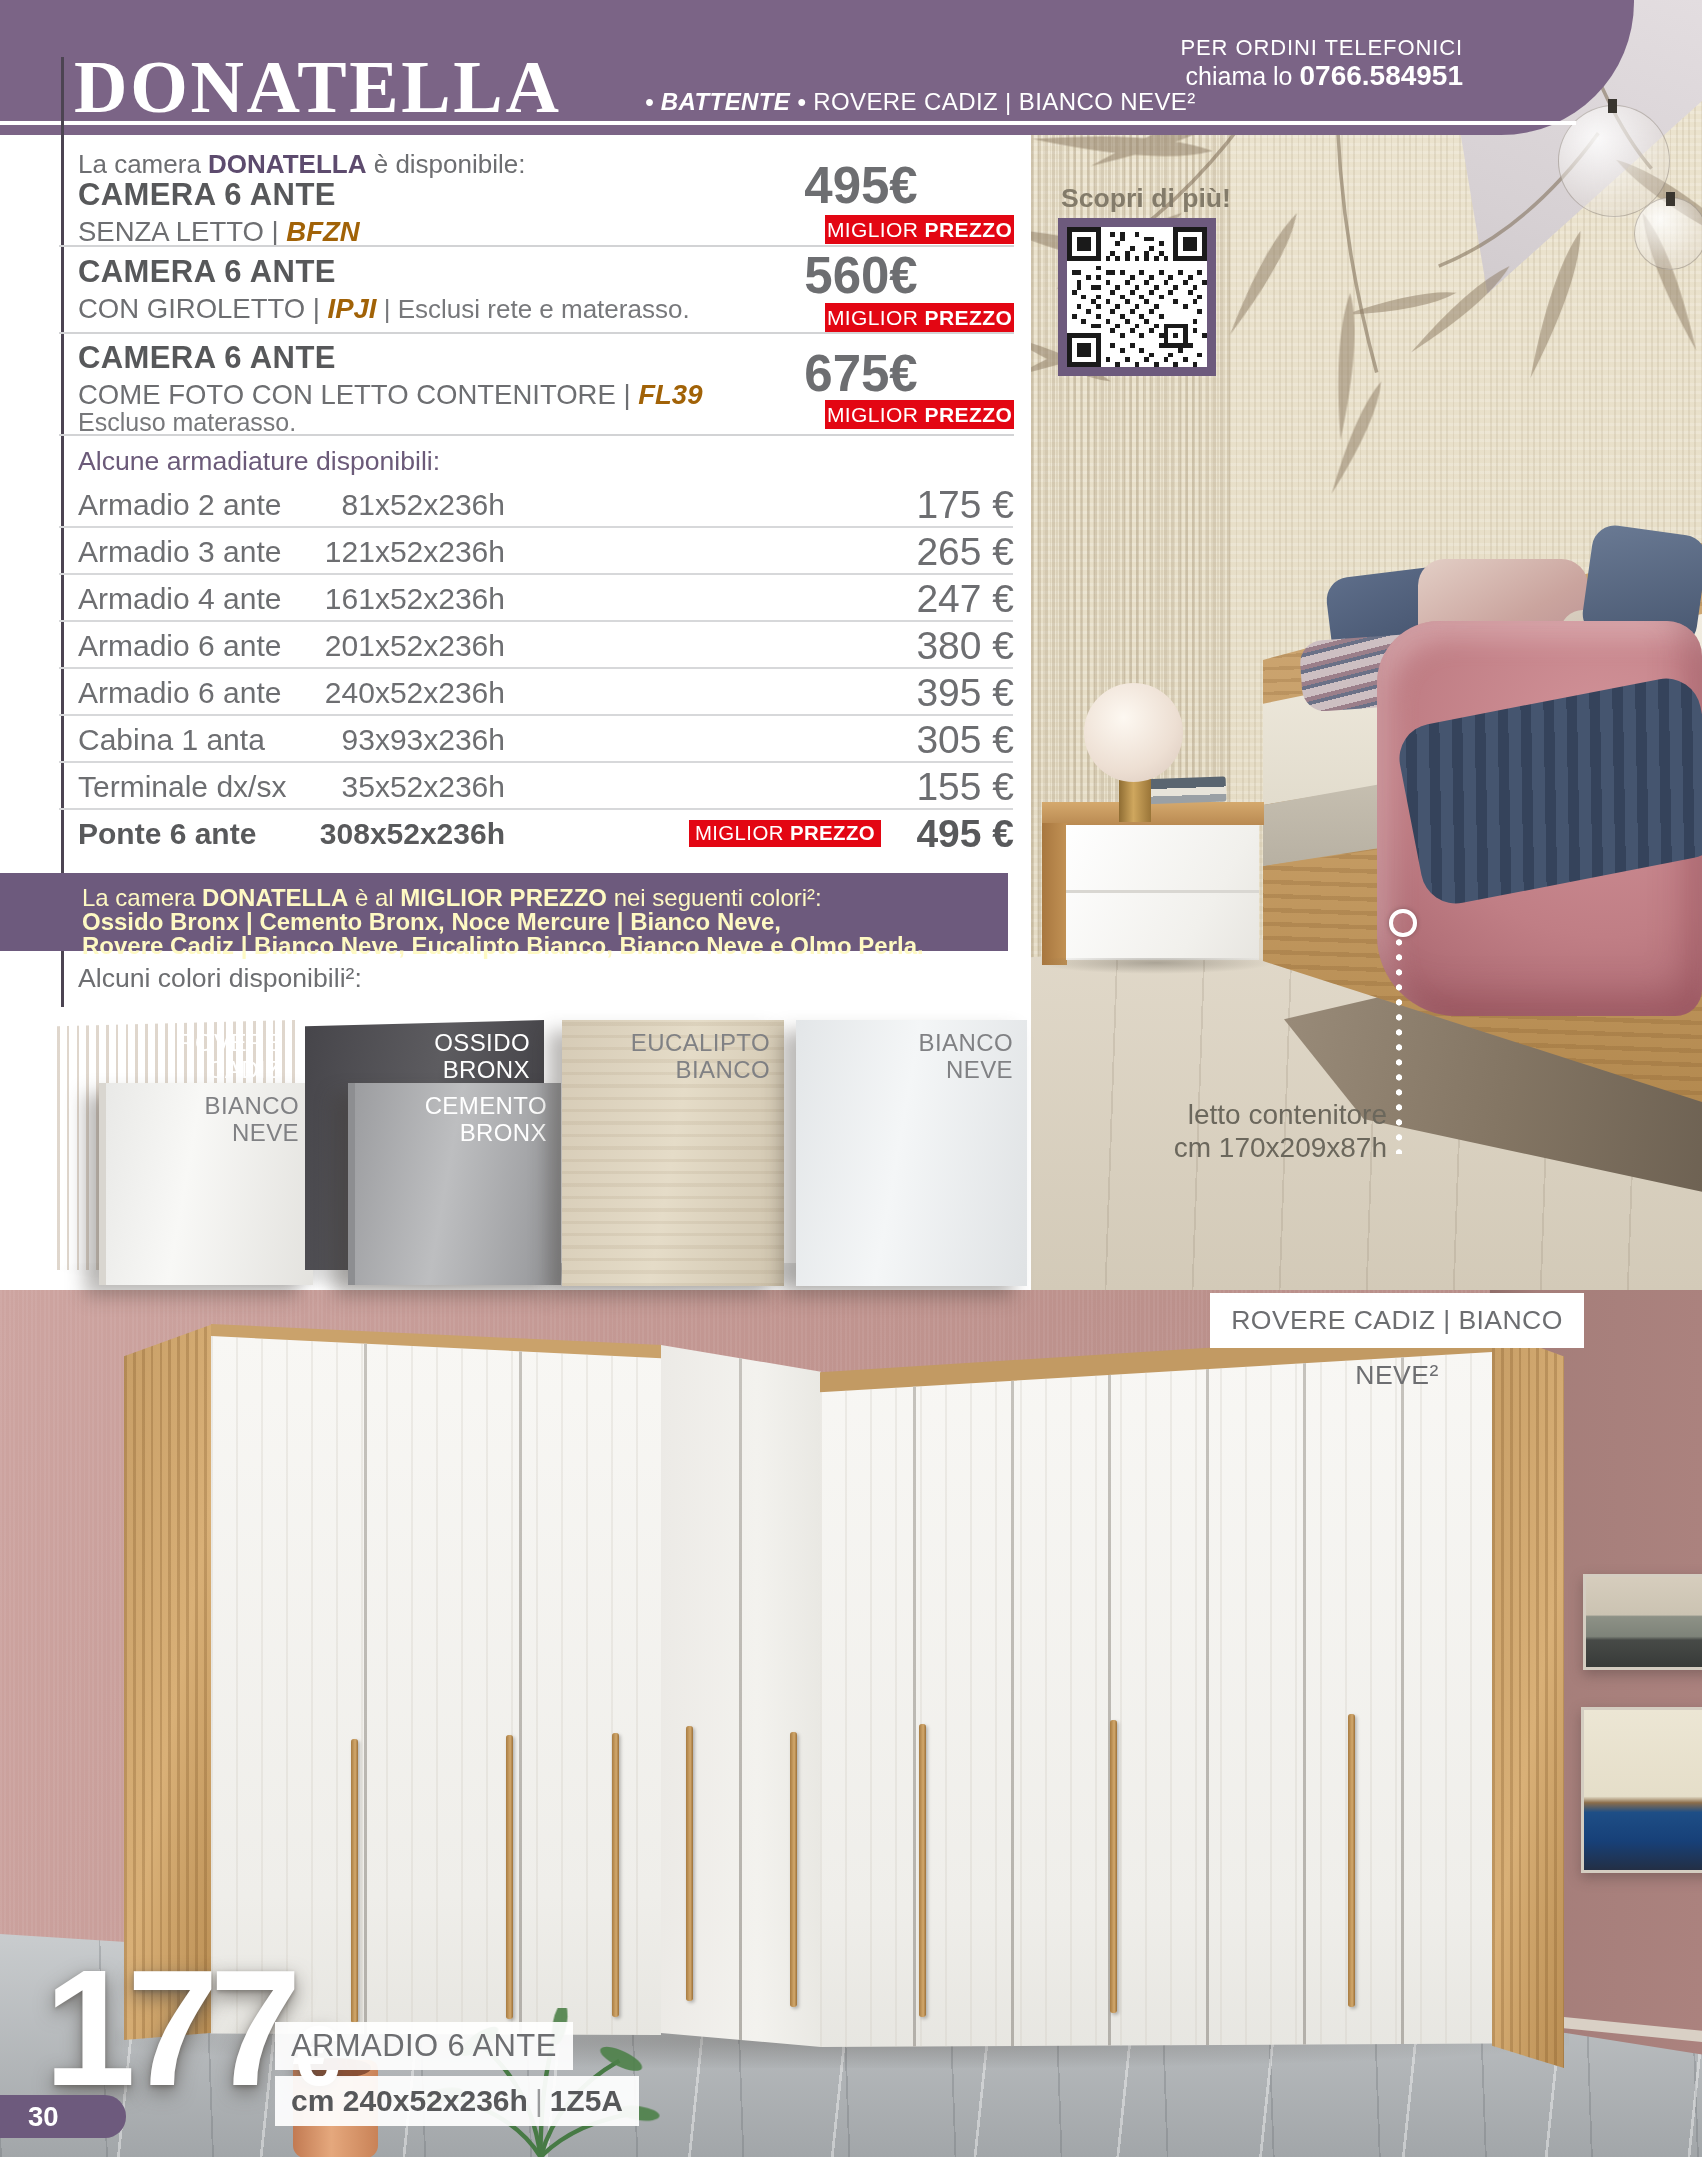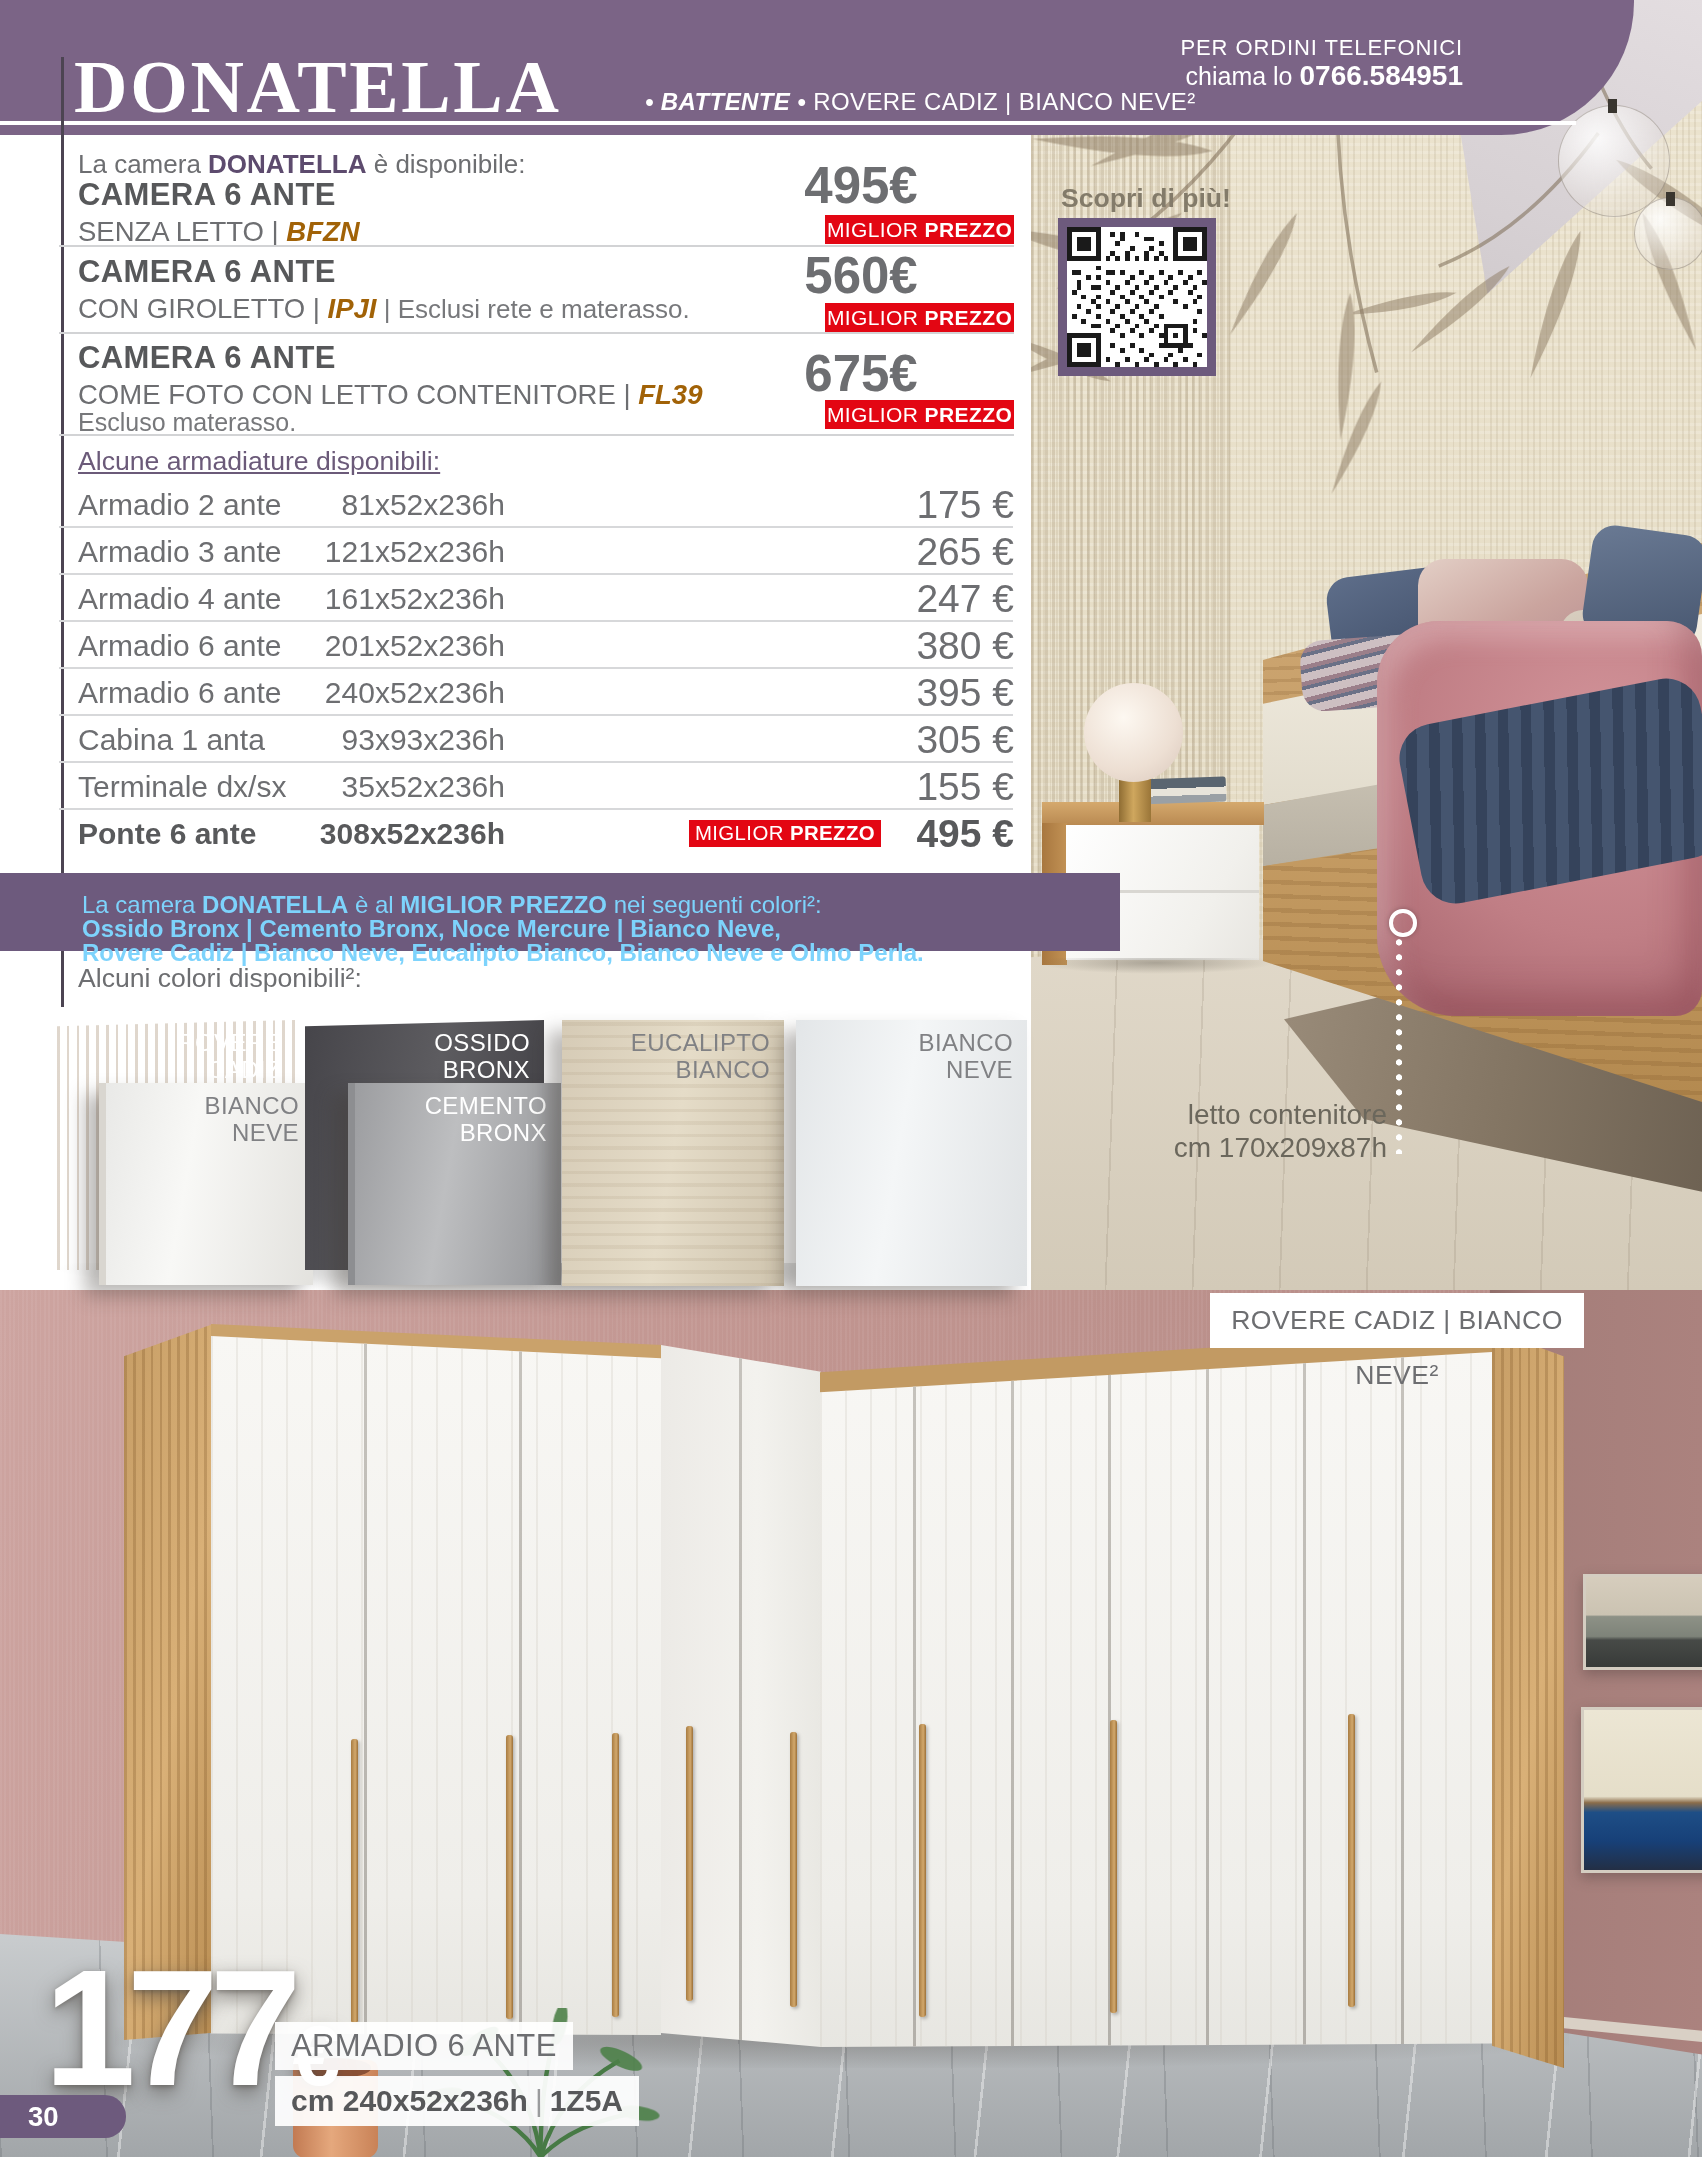--- a/index.html
+++ b/index.html
@@ -31,32 +31,32 @@
   .onote{left:78px;font-size:25px;color:#77787b;z-index:32;}
   .oprice{width:304px;left:709px;text-align:center;font-size:51px;font-weight:600;color:#6d6e71;z-index:32;}
   .badge{background:#e30613;color:#fff;font-size:21px;letter-spacing:0.4px;text-align:center;
          display:flex;align-items:center;justify-content:center;z-index:33;}
   .badge b{font-weight:700;margin-left:6.2px;}
   .b1{left:825px;top:215px;width:189px;height:29px;}
   .b2{left:825px;top:303px;width:189px;height:29px;}
   .b3{left:825px;top:400px;width:189px;height:29px;}
   .sep{left:59px;width:955px;height:1.8px;background:#d2d3d5;z-index:32;}
 
-  .theading{left:78px;top:446px;font-size:26.6px;color:#6b5a79;z-index:32;text-decoration:underline;}
+  .theading{left:78px;top:446px;font-size:26.6px;color:#6b5a79;z-index:32;}
   .wtable{left:0;top:481px;width:1013px;z-index:32;}
   .wrow{position:relative;height:47px;}
   .wrow .rname{position:absolute;left:78px;top:0;line-height:47px;font-size:30px;color:#6d6e71;}
   .wrow .rdims{position:absolute;left:257px;width:248px;top:0;line-height:47px;font-size:30px;text-align:right;color:#6d6e71;}
   .wrow .rprice{position:absolute;left:825px;width:189px;top:0;line-height:47px;font-size:39px;text-align:right;color:#6d6e71;}
   .wrow .rsep{position:absolute;left:59px;right:0;bottom:0;height:1.8px;background:#d7d8da;}
   .wrow.hl .rname,.wrow.hl .rdims,.wrow.hl .rprice{font-weight:700;color:#58595b;}
   .rbadge{position:absolute;left:689px;top:9.8px;width:192px;height:27.5px;font-size:20.4px;}
 
-  .banner{left:0;top:873px;width:1120px;height:78px;background:#6d5a7d;color:#7dd3fc;z-index:33;
-          padding-top:20px;box-sizing:border-box;}
+  .banner{left:0;top:873px;width:1008px;height:78px;background:#6d5a7d;color:#fef9c3;z-index:33;
+          padding-top:13px;box-sizing:border-box;}
   .banner div{margin-left:82px;font-size:24px;line-height:24px;white-space:nowrap;}
   .banner .bl{font-weight:700;}
   .cheading{left:78px;top:963px;font-size:26.6px;color:#6d6e71;z-index:32;}
 
   
   .sw{z-index:20;box-shadow:-14px 10.6px 17.7px rgba(60,55,50,.35);}
   .sw-label{position:absolute;top:8.9px;right:14px;text-align:right;font-size:24px;line-height:27.5px;font-weight:500;letter-spacing:0.4px;}
   .sw-w{color:#fff;}
   .sw-g{color:#808184;}
   .swb1{left:57px;top:1020px;width:238px;height:250px;

